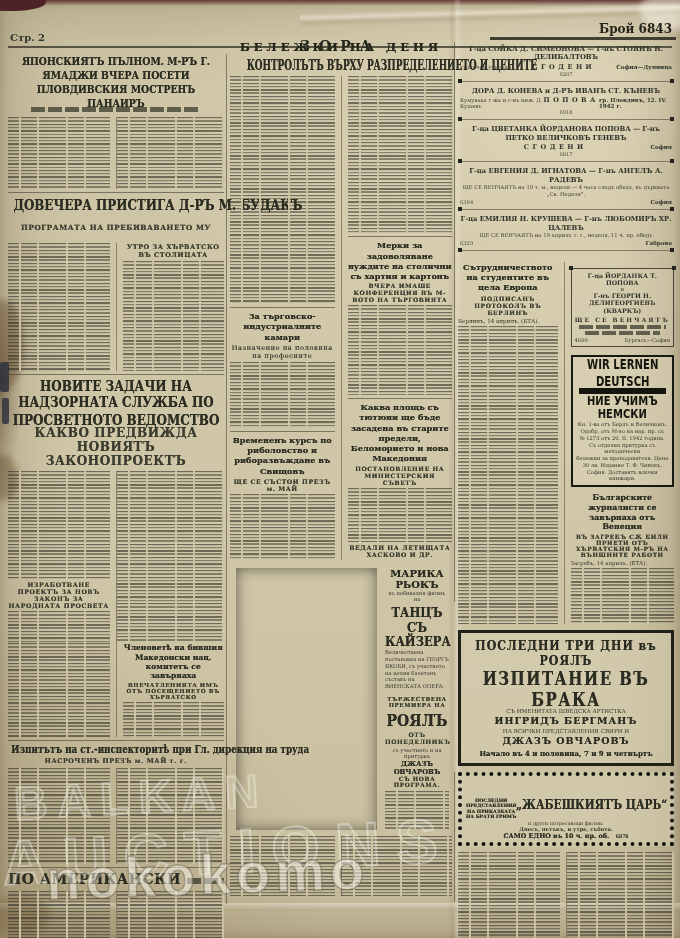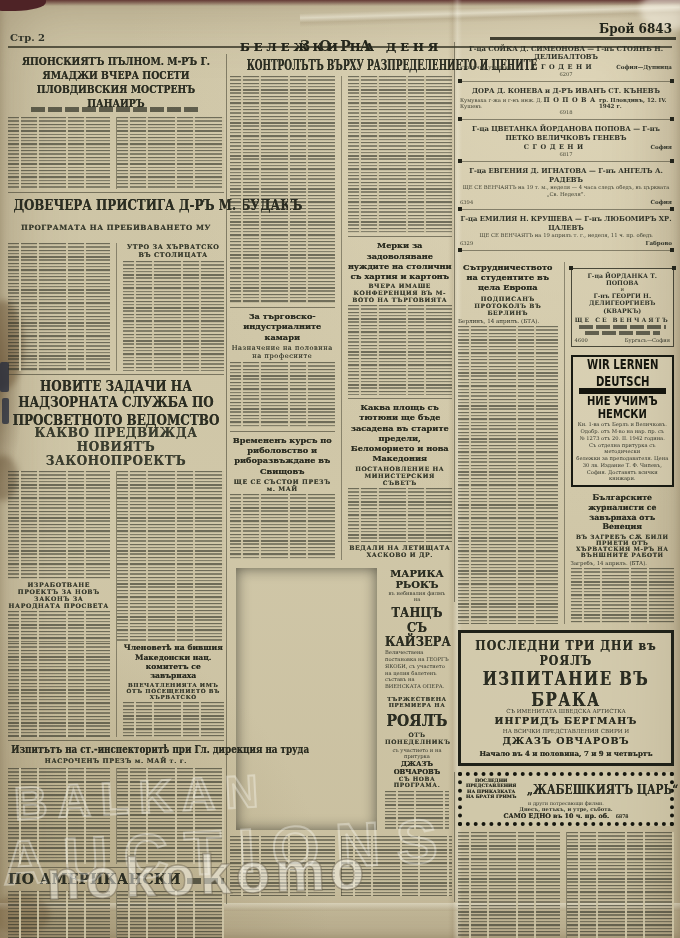--- a/index.html
+++ b/index.html
@@ -349,21 +349,21 @@
       <div class="hl tall" style="font-size:11px;letter-spacing:1px;">ПОСЛЕДНИ ТРИ ДНИ въ РОЯЛЪ</div>
       <div class="hl tall" style="font-size:15px;letter-spacing:1.5px;margin-top:4px;">ИЗПИТАНИЕ ВЪ БРАКА</div>
       <div style="font-size:5.6px;margin-top:4px;">СЪ ИМЕНИТАТА ШВЕДСКА АРТИСТКА</div>
       <div class="hl" style="font-size:9.5px;letter-spacing:1px;margin-top:1px;">ИНГРИДЪ БЕРГМАНЪ</div>
       <div style="font-size:5.6px;margin-top:2px;">НА ВСИЧКИ ПРЕДСТАВЛЕНИЯ СВИРИ И</div>
       <div class="hl" style="font-size:9.5px;letter-spacing:1px;margin-top:1px;">ДЖАЗЪ ОВЧАРОВЪ</div>
       <div class="hl" style="font-size:7px;margin-top:3px;">Начало въ 4 и половина, 7 и 9 и четвъртъ</div>
     </div>
 
     <div class="frog" style="margin-top:6px;text-align:center;padding:2px 4px;">
-      <div style="display:flex;align-items:center;gap:11px;">
+      <div style="display:flex;gap:0;margin-top:20px;">
         <div class="hl" style="font-size:4.6px;line-height:1.2;width:38%;">ПОСЛЕДНИ ПРЕДСТАВЛЕНИЯ НА ПРИКАЗКАТА НА БРАТЯ ГРИМЪ</div>
         <div class="hl" style="font-size:11.5px;white-space:nowrap;transform:scale(.92,1.15);transform-origin:left center;">„ЖАБЕШКИЯТЪ ЦАРЬ“</div>
       </div>
       <div style="font-size:5px;">и други потресающи филми.</div>
       <div style="font-size:5.2px;font-weight:bold;">Днесъ, петъкъ, и утре, събота.</div>
       <div class="hl" style="font-size:6.4px;"><span>САМО ЕДНО въ 10 ч. пр. об.</span> &nbsp; <span style="font-weight:normal;font-size:5px;">6878</span></div>
     </div>
 
     <div class="twocol" style="height:128px;margin-top:6px;">
       <div class="fz"></div>

